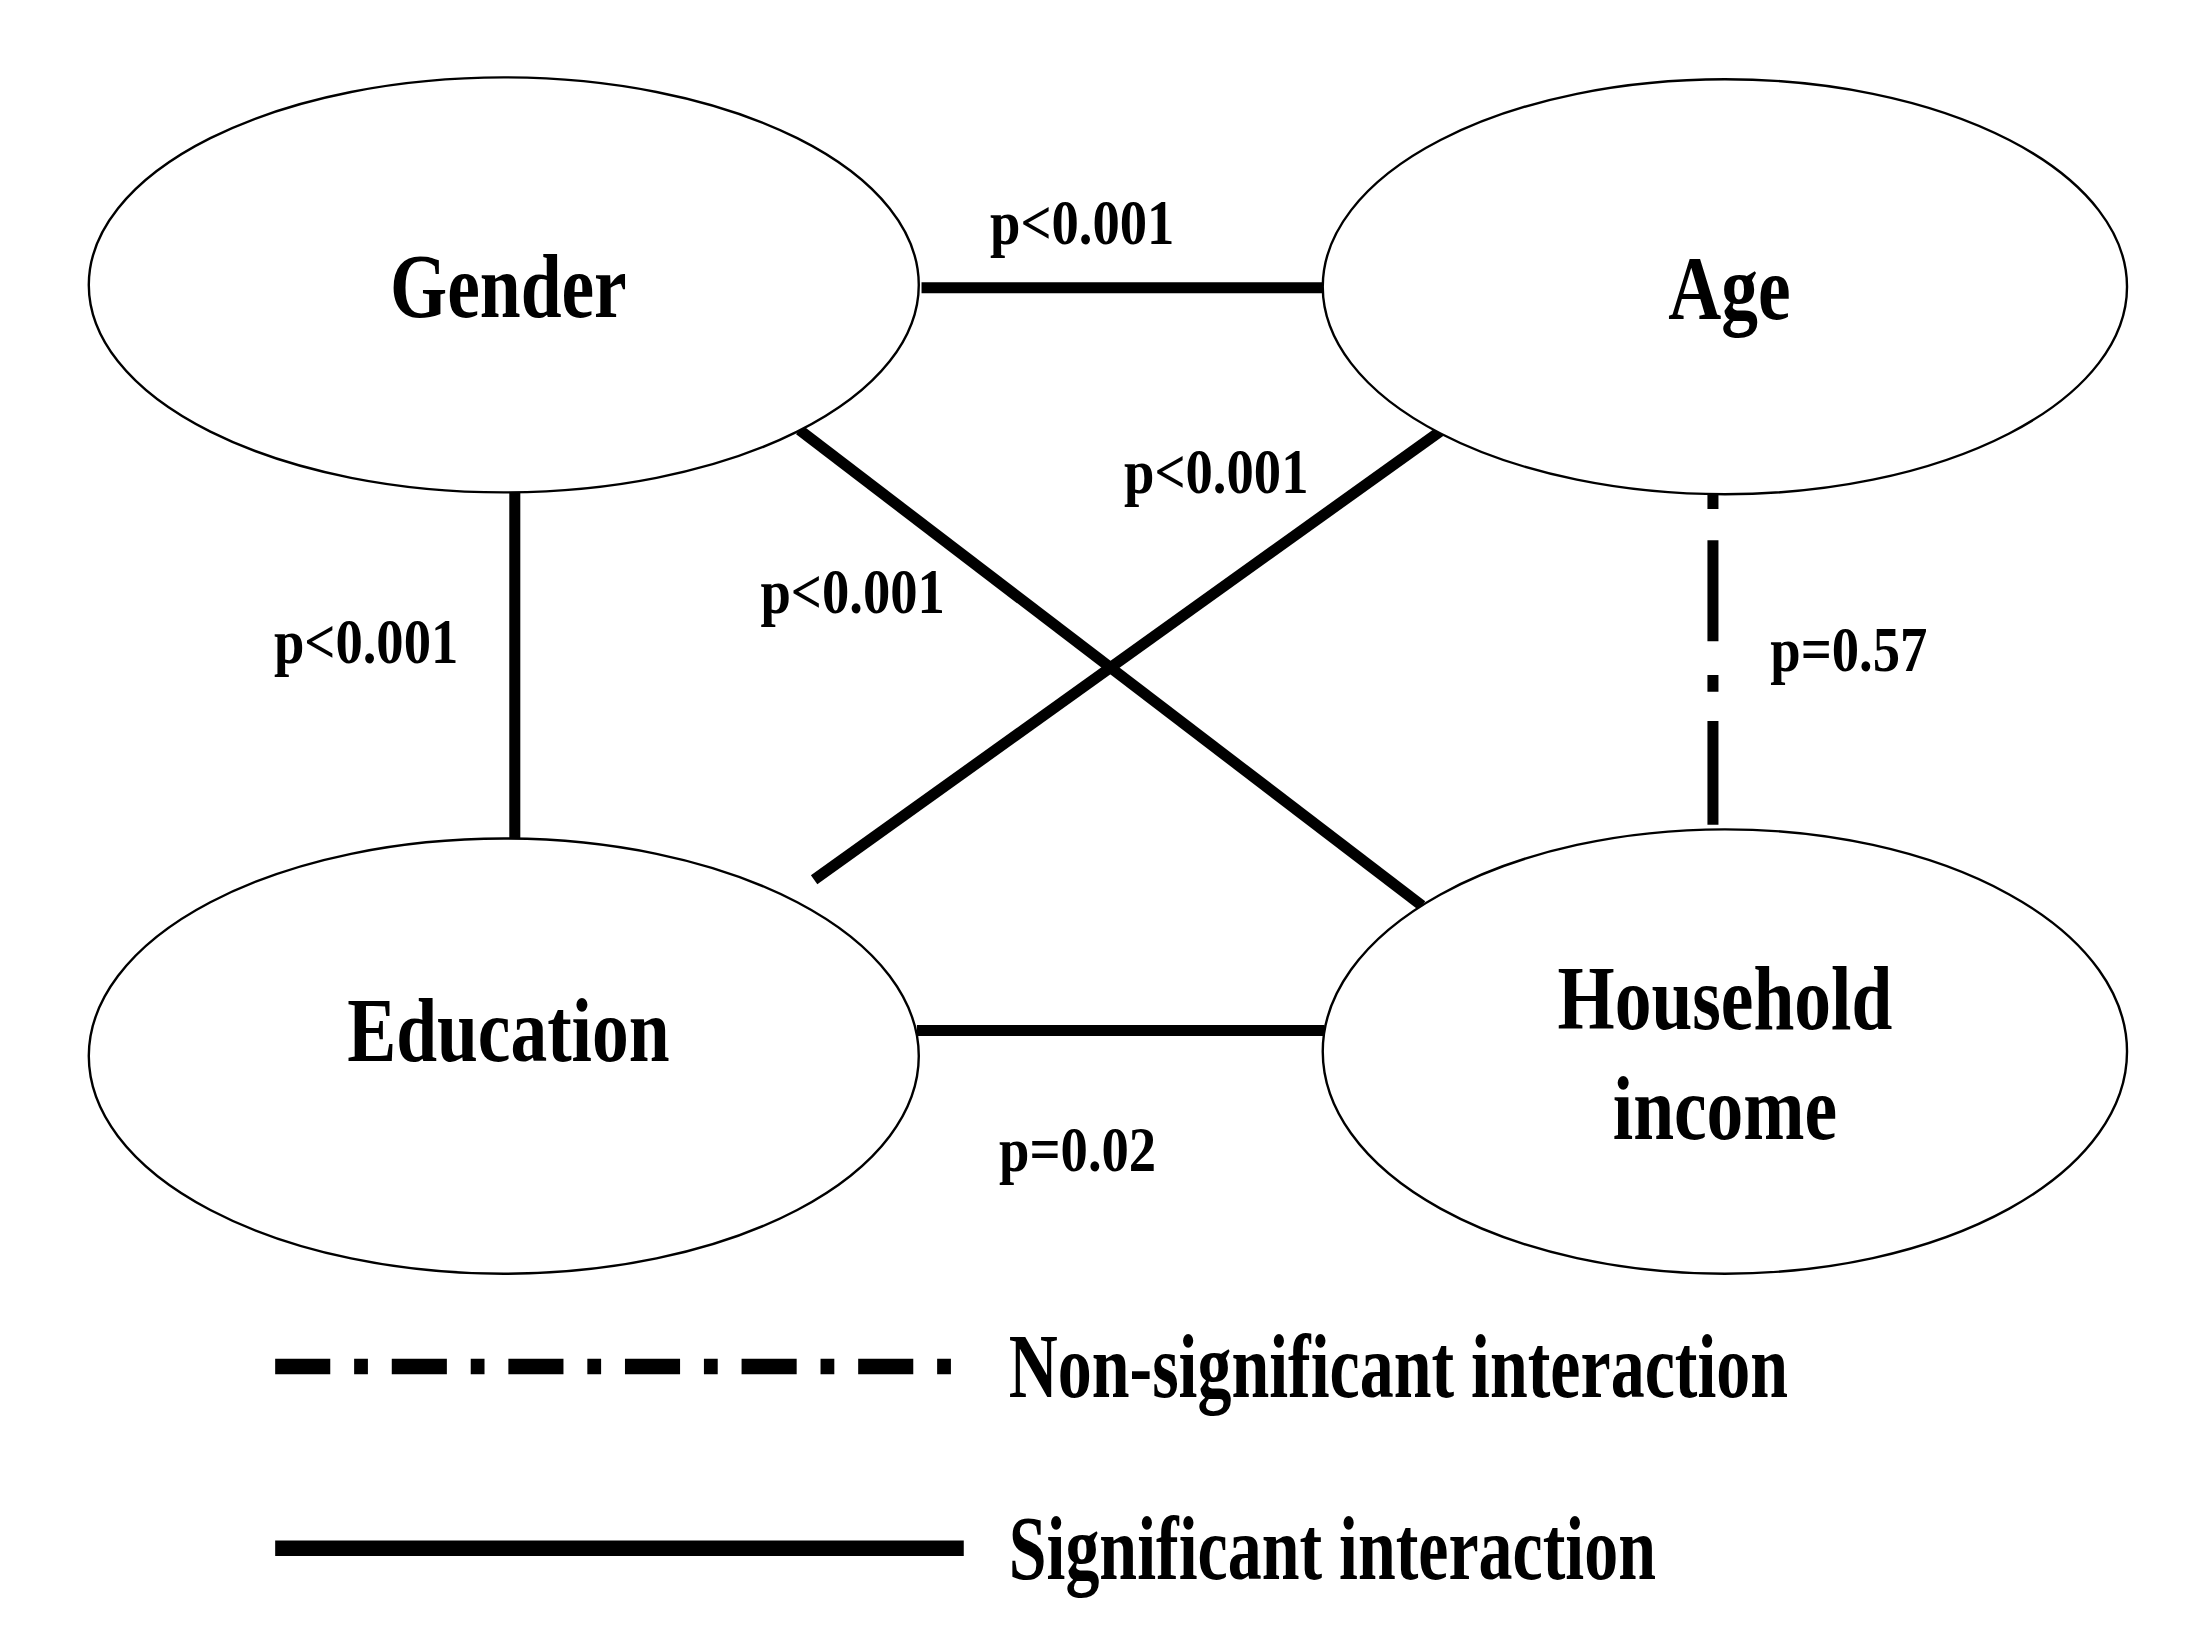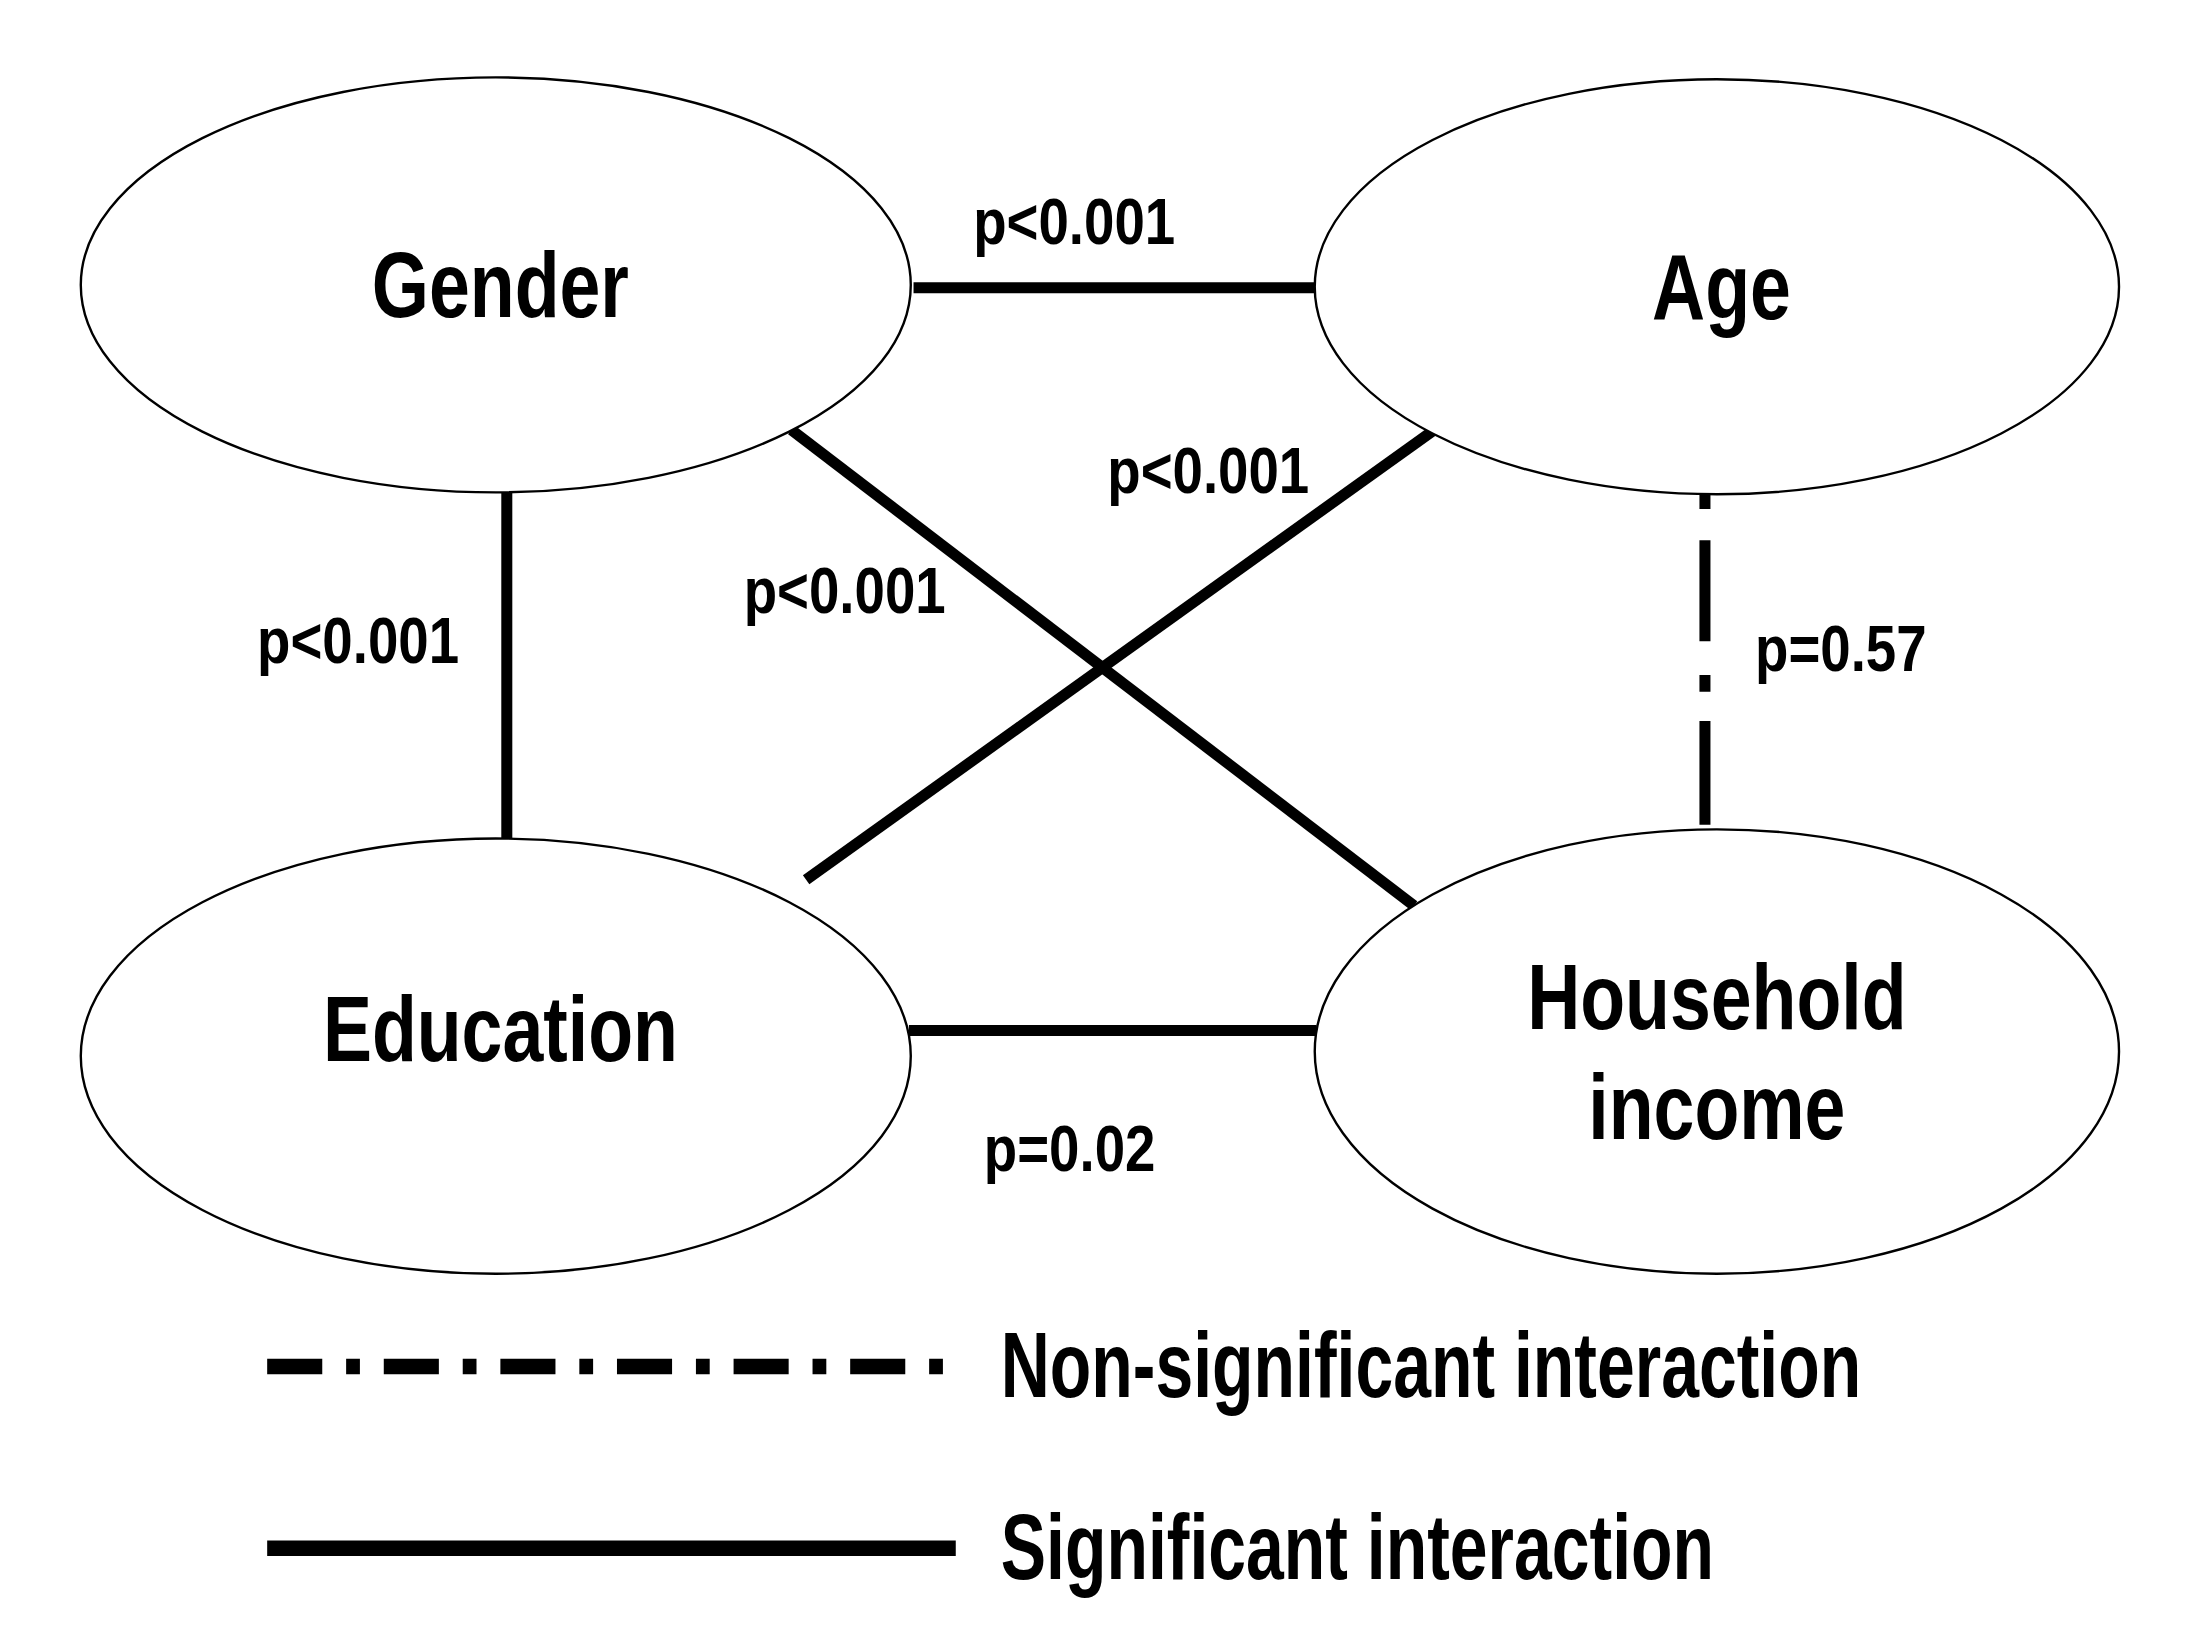--- a/index.html
+++ b/index.html
@@ -5,21 +5,22 @@
   :root{
     --ink:#000000;
     --paper:#ffffff;
   }
   html,body{margin:0;padding:0;background:var(--paper);}
   .stage{
     position:relative;
     width:2150px;height:1644px;
     background:var(--paper);
     overflow:hidden;
-    font-family:Liberation Sans, sans-serif;
+    font-family:Liberation Serif, serif;
+    padding-left:8px;
   }
   svg{display:block;}
   .edge{
     stroke:var(--ink);
     stroke-width:12;
     fill:none;
   }
   .edge.dashdot{
     stroke-dasharray:18 34 110 37 18 32 113;
   }

